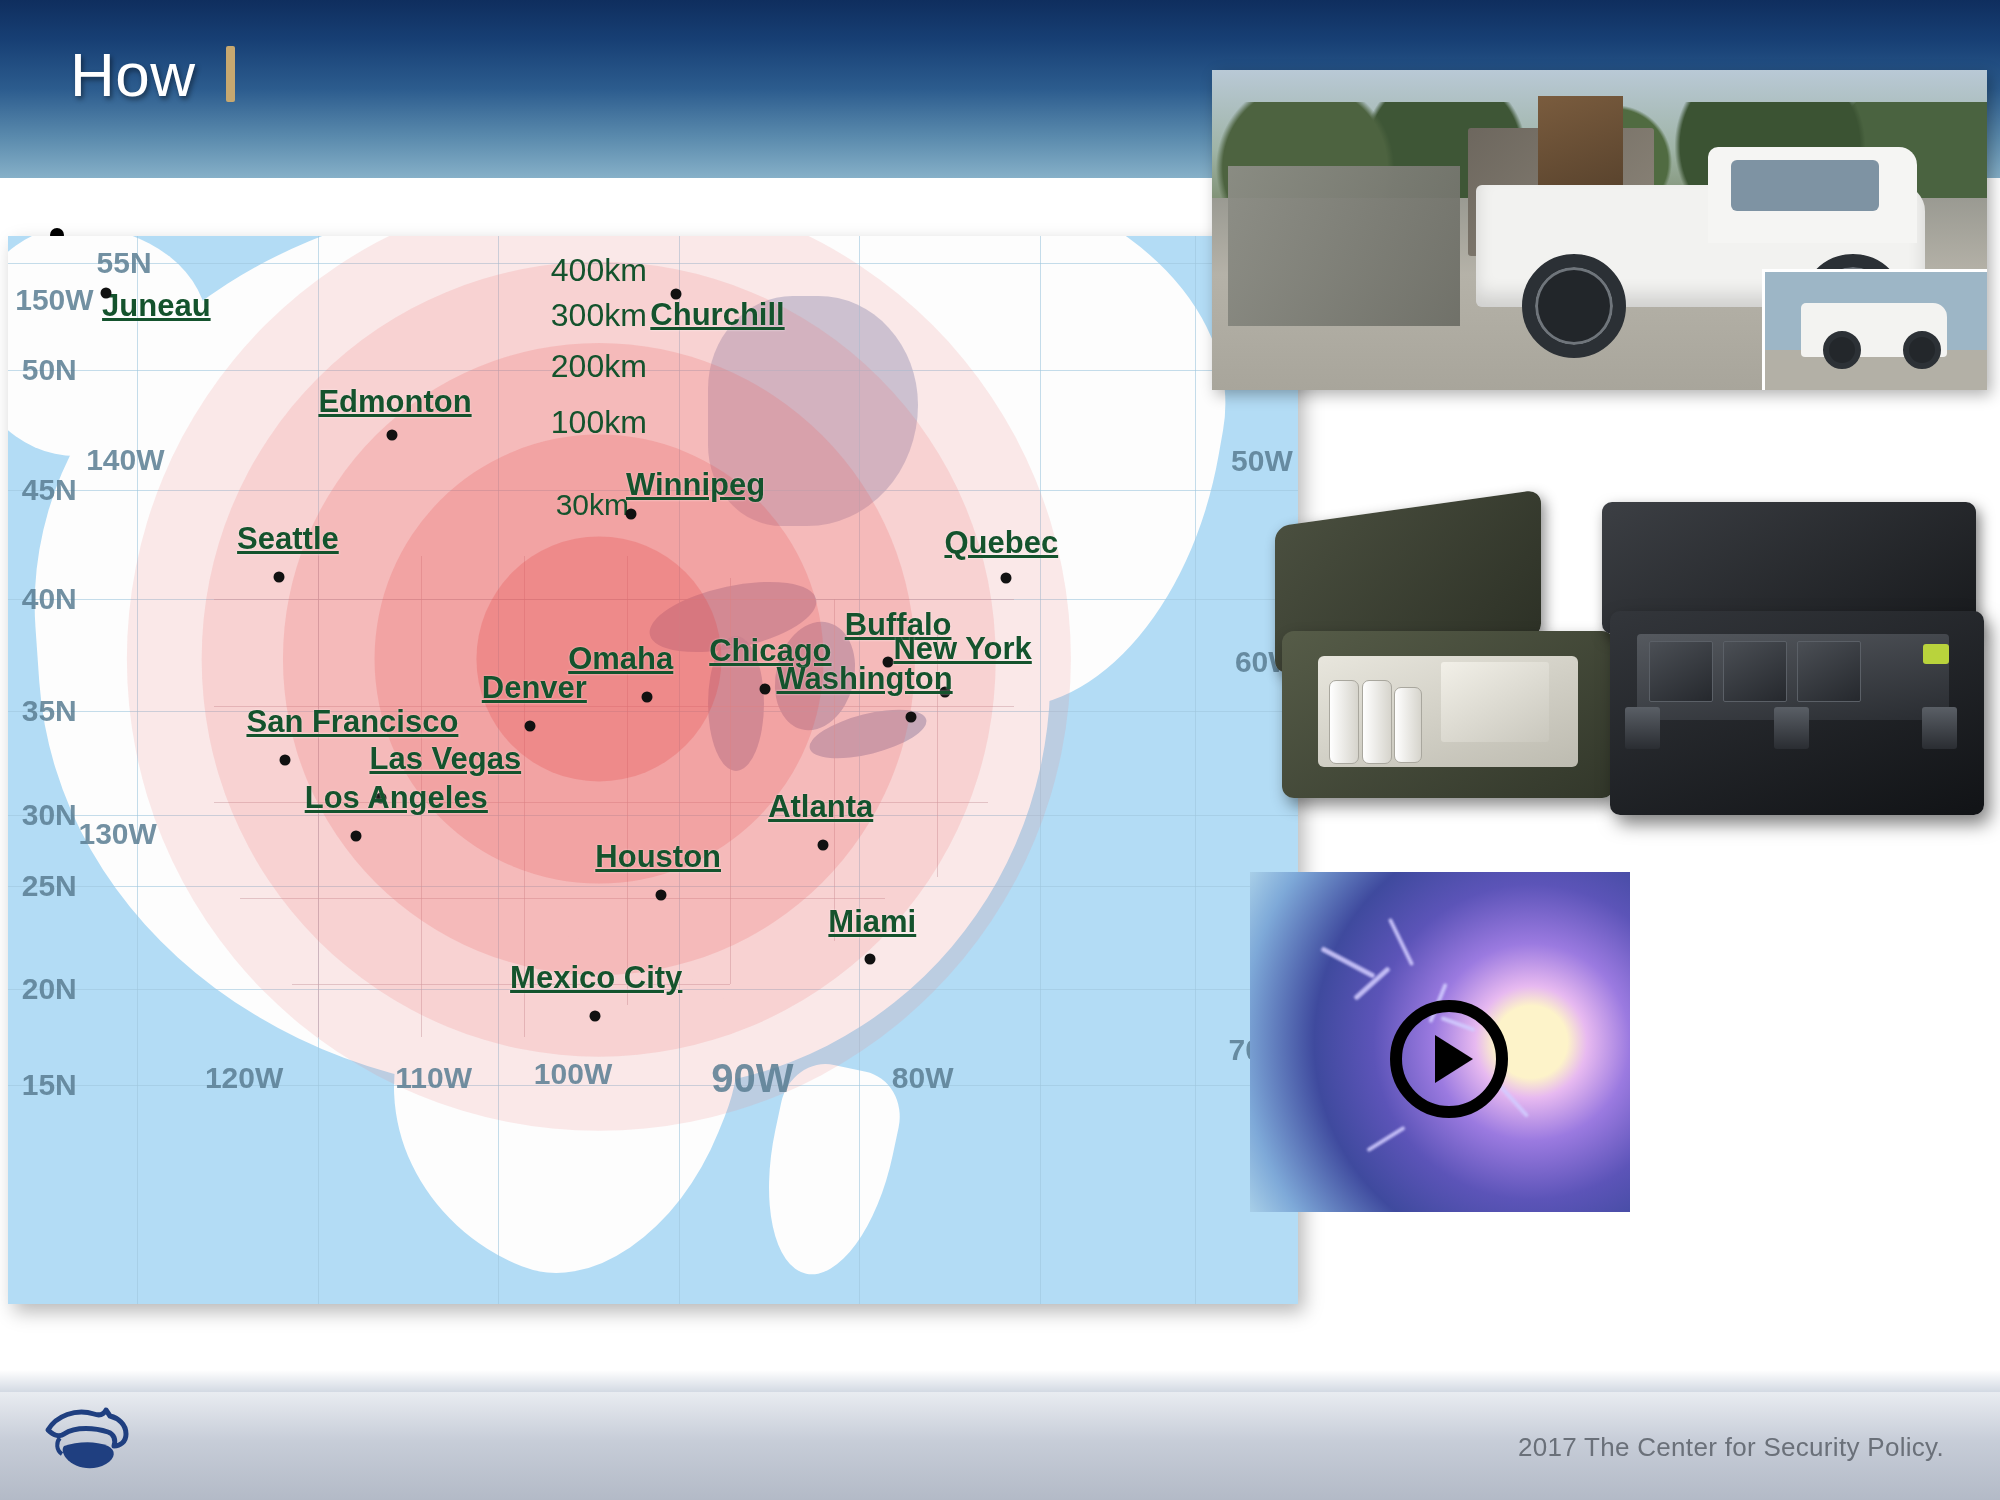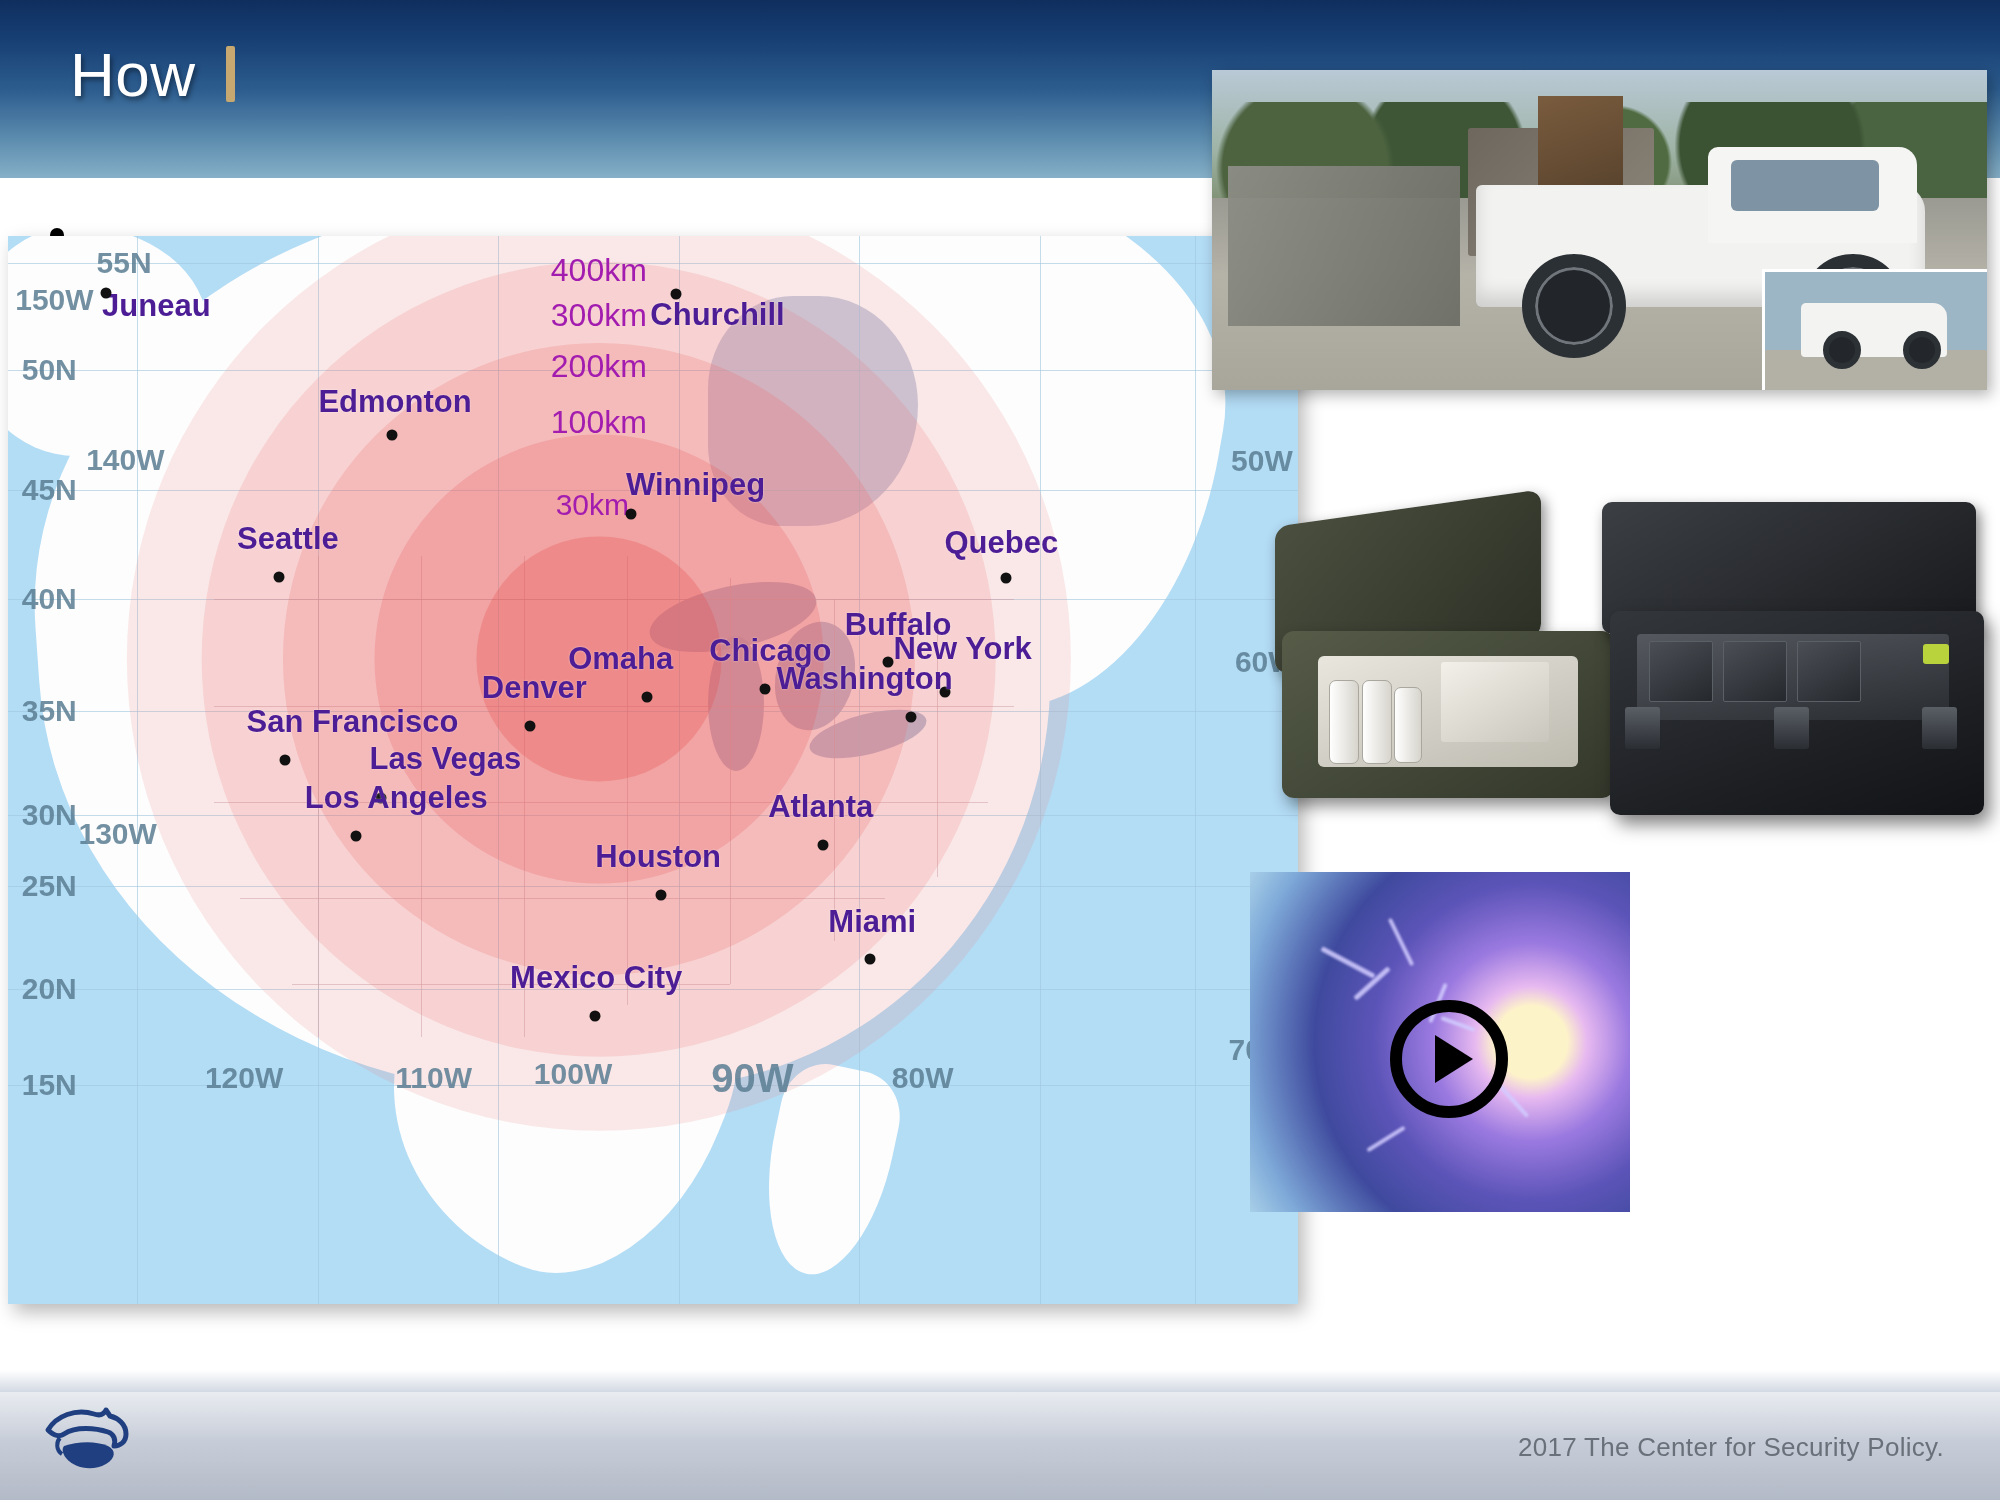--- a/index.html
+++ b/index.html
@@ -39,27 +39,27 @@
     border-radius:45% 55% 50% 45% / 50% 45% 55% 50%;}
   #land-fl{left:760px;top:830px;width:120px;height:210px;background:#fdfdfd;
     border-radius:40% 40% 55% 55% / 25% 25% 70% 70%;transform:rotate(12deg);}
   .greatlake{position:absolute;background:#9aa8c9;opacity:.75;border-radius:50%;}
   
   .bnd{position:absolute;background:#c9aab0;opacity:.55;}
   .latline{position:absolute;height:1px;background:#9fc6dd;opacity:.6;width:100%;left:0;}
   .lonline{position:absolute;width:1px;background:#9fc6dd;opacity:.6;height:100%;top:0;}
 
   .ring{position:absolute;border-radius:50%;transform:translate(-50%,-50%);}
-  .maplabel{position:absolute;font-weight:bold;color:#4c1d95;white-space:nowrap;
-    transform:translate(-50%,-50%);text-shadow:0 0 2px rgba(255,255,255,.6);}
+  .maplabel{position:absolute;font-weight:bold;color:#14532d;white-space:nowrap;
+    transform:translate(-50%,-50%);text-shadow:0 0 2px rgba(255,255,255,.6);text-decoration:underline;}
   .citydot{position:absolute;width:11px;height:11px;background:#111;border-radius:50%;
     transform:translate(-50%,-50%);}
   .geolabel{position:absolute;color:#5a7e93;font-weight:bold;white-space:nowrap;
     transform:translate(-50%,-50%);opacity:.85;}
-  .radlabel{position:absolute;color:#a21caf;white-space:nowrap;
+  .radlabel{position:absolute;color:#14532d;white-space:nowrap;
     transform:translate(-50%,-50%);font-weight:normal;}
 
   
   #photo-truck{position:absolute;left:1212px;top:70px;width:775px;height:320px;
     overflow:hidden;background:#8fa6b8;box-shadow:4px 5px 14px rgba(0,0,0,.3);}
   .truck-sky{position:absolute;left:0;top:0;width:100%;height:42%;
     background:linear-gradient(to bottom,#b9c9d6,#9fb4a6 60%,#7e8f72);}
   .truck-trees{position:absolute;left:0;top:10%;width:100%;height:34%;
     background:radial-gradient(circle at 12% 60%, #4d6340 0 12%, transparent 13%),
                radial-gradient(circle at 30% 45%, #3e5636 0 14%, transparent 15%),

